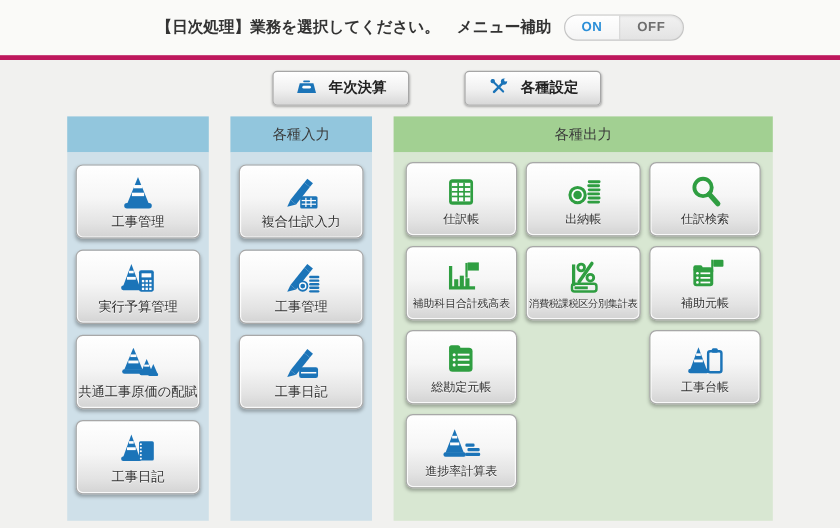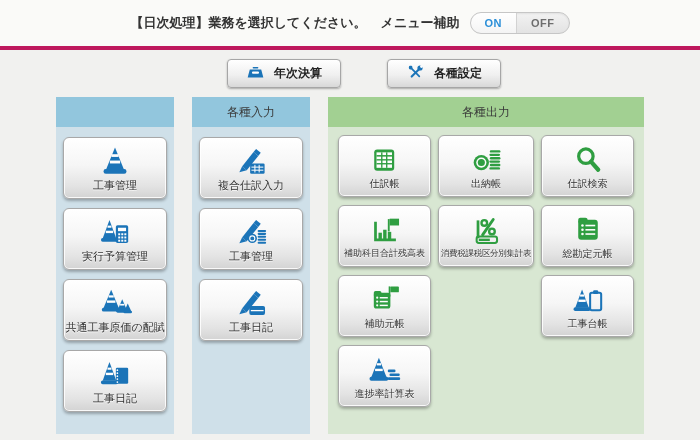--- a/index.html
+++ b/index.html
@@ -397,32 +397,32 @@
         <span class="ic ic-green">
             <svg viewBox="0 0 40 40">
               <use href="#sym-percent"></use>
             </svg>
           </span>
         <span class="btn-label xs">消費税課税区分別集計表</span>
       </button>
       <button class="menu-btn">
         <span class="ic ic-green">
             <svg viewBox="0 0 40 40">
+              <use href="#sym-ledger-flag"></use>
+            </svg>
+          </span>
+        <span class="btn-label">補助元帳</span>
+      </button>
+      <button class="menu-btn">
+        <span class="ic ic-green">
+            <svg viewBox="0 0 40 40">
               <use href="#sym-ledger"></use>
             </svg>
           </span>
         <span class="btn-label">総勘定元帳</span>
-      </button>
-      <button class="menu-btn">
-        <span class="ic ic-green">
-            <svg viewBox="0 0 40 40">
-              <use href="#sym-ledger-flag"></use>
-            </svg>
-          </span>
-        <span class="btn-label">補助元帳</span>
       </button>
       <div class="grid-spacer"></div>
       <button class="menu-btn">
         <span class="ic ic-blue">
             <svg viewBox="0 0 40 40">
               <use href="#sym-cone-clipboard"></use>
             </svg>
           </span>
         <span class="btn-label">工事台帳</span>
       </button>

